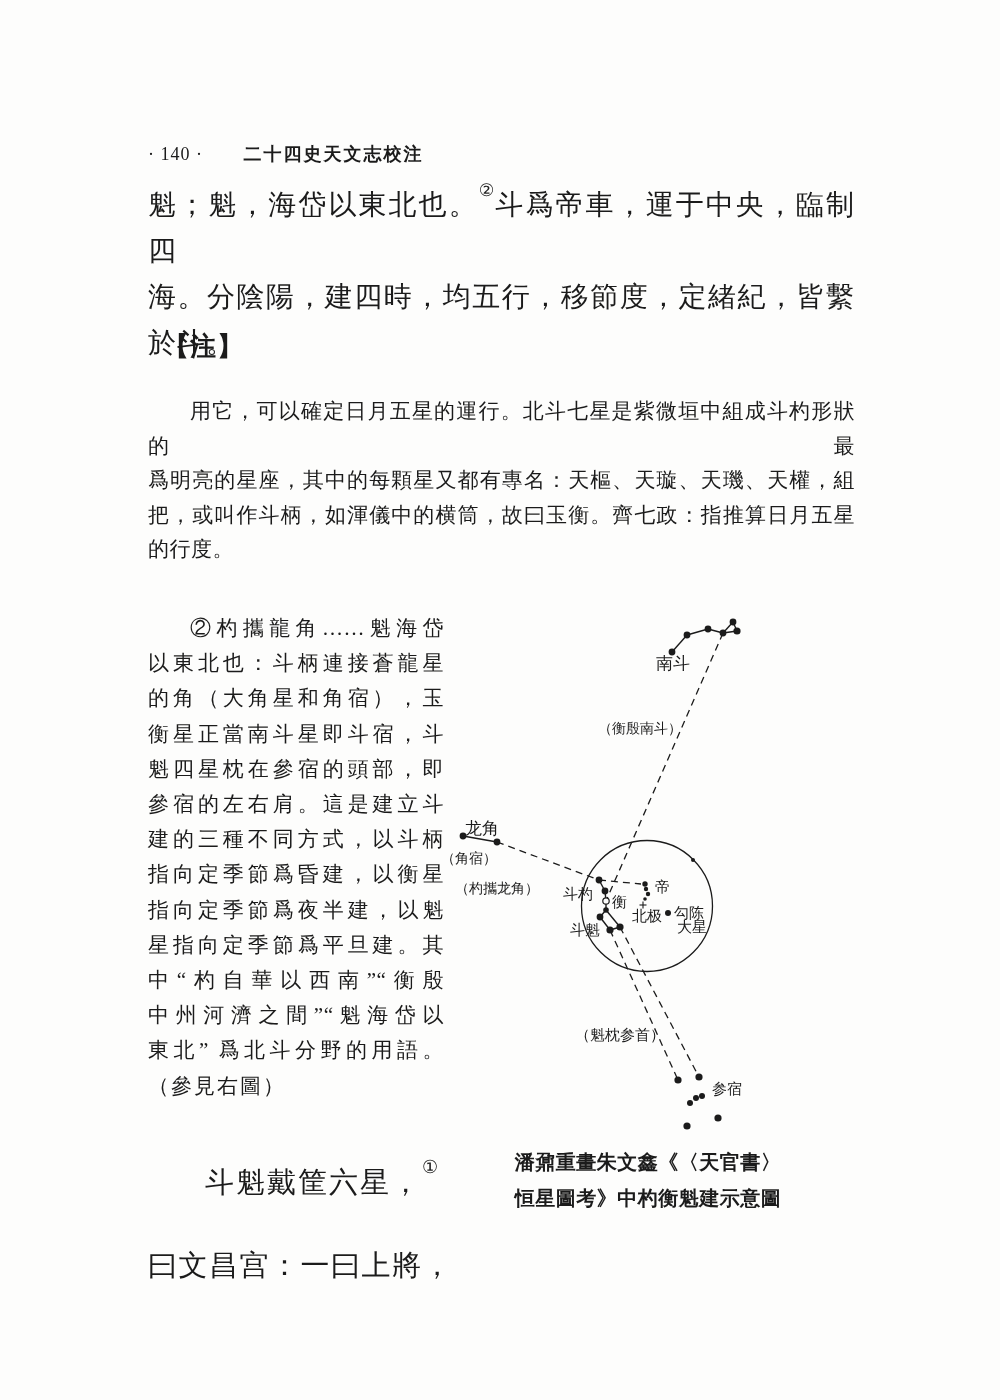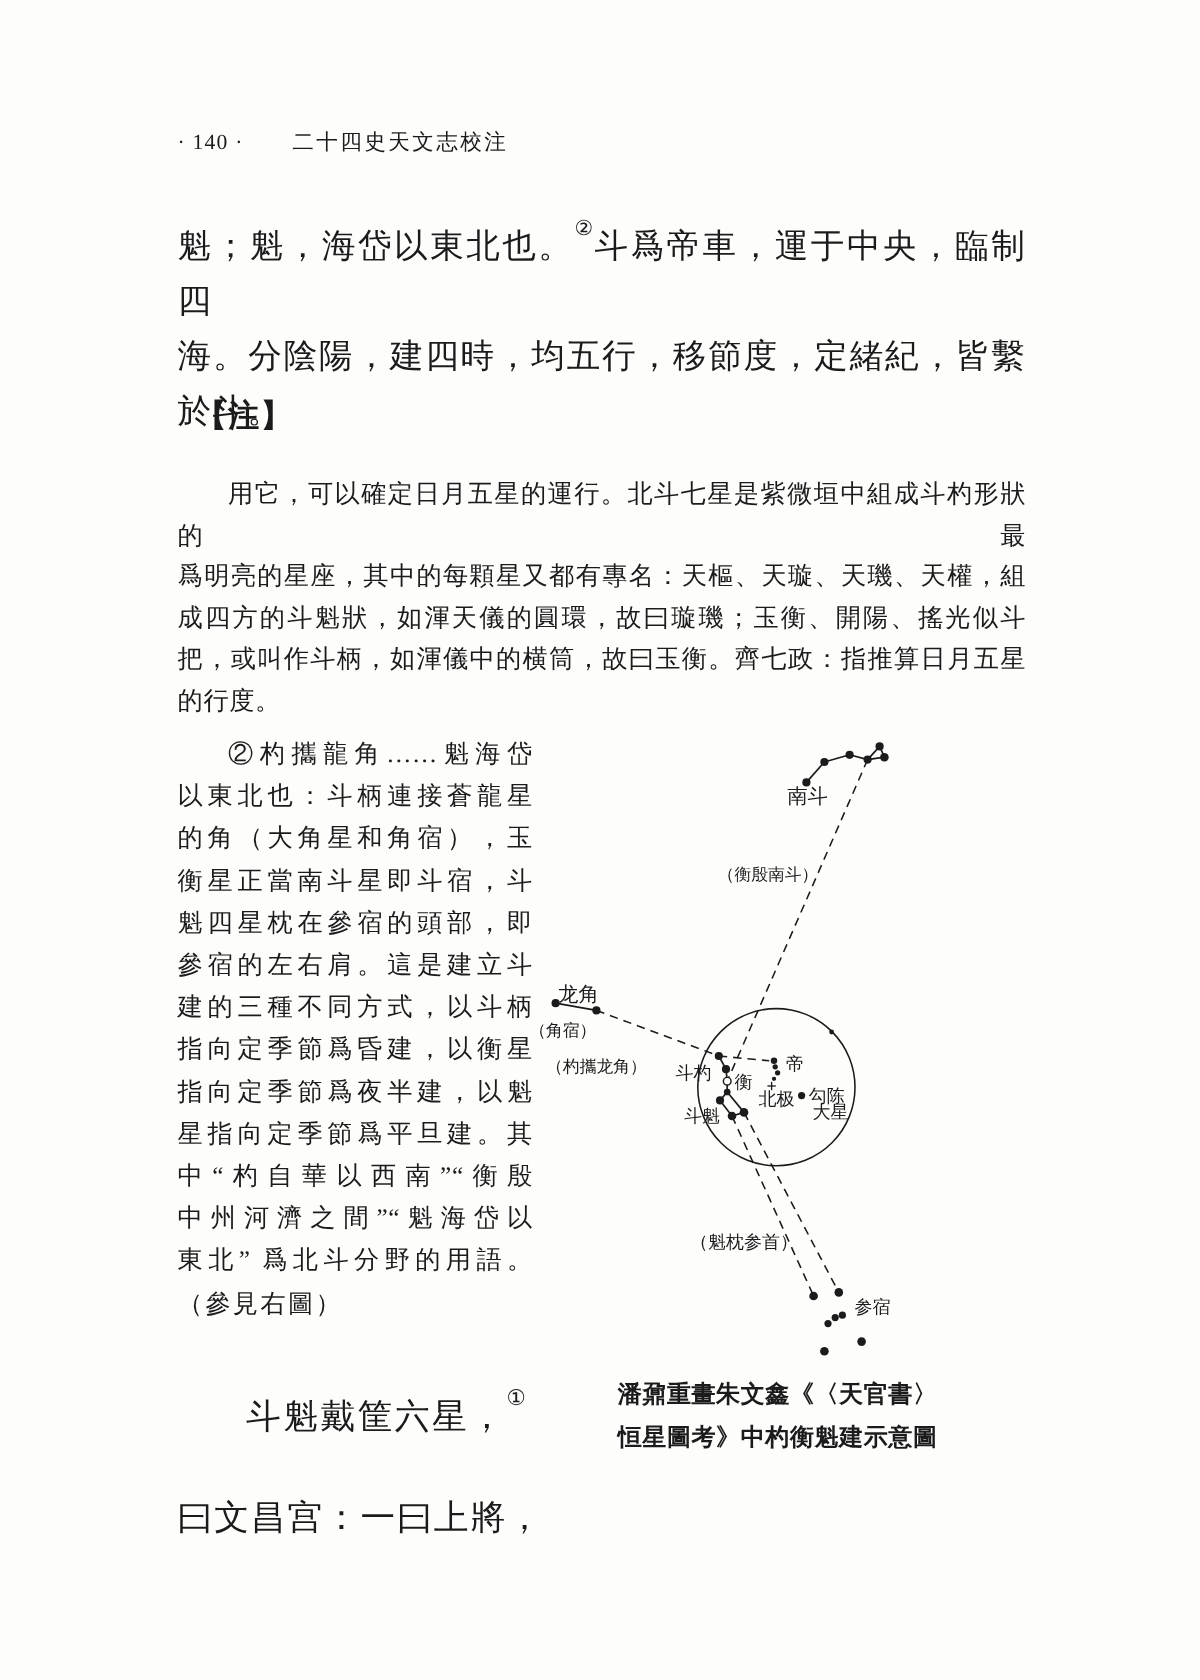--- a/index.html
+++ b/index.html
@@ -6,21 +6,21 @@
   .page {
     position:relative; width:1000px; height:1400px; margin:0 auto;
     background:#fdfdfc; color:#1b1b1b; overflow:hidden;
     font-family:"Liberation Serif","DejaVu Serif",serif;
   }
   .abs { position:absolute; }
 
   
   .header { top:106px; left:148px; width:707px; font-size:18px; }
   .page-num { display:inline-block; letter-spacing:1px; }
-  .book-title { display:inline-block; margin-left:36px; font-family:"Liberation Sans","DejaVu Sans",sans-serif; font-weight:400; letter-spacing:2px; }
+  .book-title { display:inline-block; margin-left:36px; font-family:"Liberation Sans","DejaVu Sans",sans-serif; font-weight:700; letter-spacing:2px;margin-top:36px; }
 
   
   .main-para { top:176px; left:148px; width:707px; font-size:28px; line-height:46px; }
   .main-line { text-align:justify; letter-spacing:1px; }
   .main-line.just { text-align-last:justify; }
   .sup { font-size:0.62em; position:relative; top:-0.45em; letter-spacing:0; }
 
   
   .note-heading { top:329px; left:163px; font-size:26px; font-weight:700;
     font-family:"Liberation Sans","DejaVu Sans",sans-serif; letter-spacing:1px; }
@@ -32,21 +32,21 @@
   .note1 > div:last-child { text-align-last:left; }
 
   
   .note2-col { top:611px; left:148px; width:296px; font-size:21px; line-height:35.2px; }
   .note2-col > div { text-align:justify; text-align-last:justify; letter-spacing:0.5px; }
   .note2-col > div:first-child { text-indent:2em; }
   .note2-col > div:last-child { text-align-last:left; letter-spacing:2px; }
 
   
   .bottom-para { top:1152px; left:148px; width:340px; font-size:29px; line-height:47px; }
-  .bottom-line1 { padding-left:57px; letter-spacing:2px; white-space:nowrap;font-family:Liberation Mono, monospace; }
+  .bottom-line1 { padding-left:57px; letter-spacing:2px; white-space:nowrap; }
   .bottom-line2 { letter-spacing:1.5px; white-space:nowrap;margin-top:36px; }
 
   
   .fig-caption { top:1144px; left:468px; width:360px; text-align:center;
     font-size:20px; line-height:36px; font-weight:700; letter-spacing:0.5px;font-family:Liberation Serif, serif; }
 
   
   #diagram-svg { position:absolute; top:0; left:0; pointer-events:none; }
   #diagram-svg text { font-family:"Liberation Serif","DejaVu Serif",serif; fill:#1b1b1b; }
 </style>
@@ -64,21 +64,20 @@
     <div class="main-line just"><span>魁；魁，海岱以東北也。</span><sup class="sup">②</sup><span>斗爲帝車，運于中央，臨制四</span></div>
     <div class="main-line just">海。分陰陽，建四時，均五行，移節度，定緒紀，皆繫</div>
     <div class="main-line">於斗。</div>
   </div>
 
   <div class="abs note-heading">【注】</div>
 
   <div class="abs note1">
       <div>用它，可以確定日月五星的運行。北斗七星是紫微垣中組成斗杓形狀的最</div>
       <div>爲明亮的星座，其中的每顆星又都有專名：天樞、天璇、天璣、天權，組</div>
-      <div>成四方的斗魁狀，如渾天儀的圓環，故曰璇璣；玉衡、開陽、搖光似斗</div>
       <div>把，或叫作斗柄，如渾儀中的横筒，故曰玉衡。齊七政：指推算日月五星</div>
       <div>的行度。</div>
     </div>
 
   <div class="abs note2-col">
       <div>②杓攜龍角……魁海岱</div>
       <div>以東北也：斗柄連接蒼龍星</div>
       <div>的角（大角星和角宿），玉</div>
       <div>衡星正當南斗星即斗宿，斗</div>
       <div>魁四星枕在參宿的頭部，即</div>

